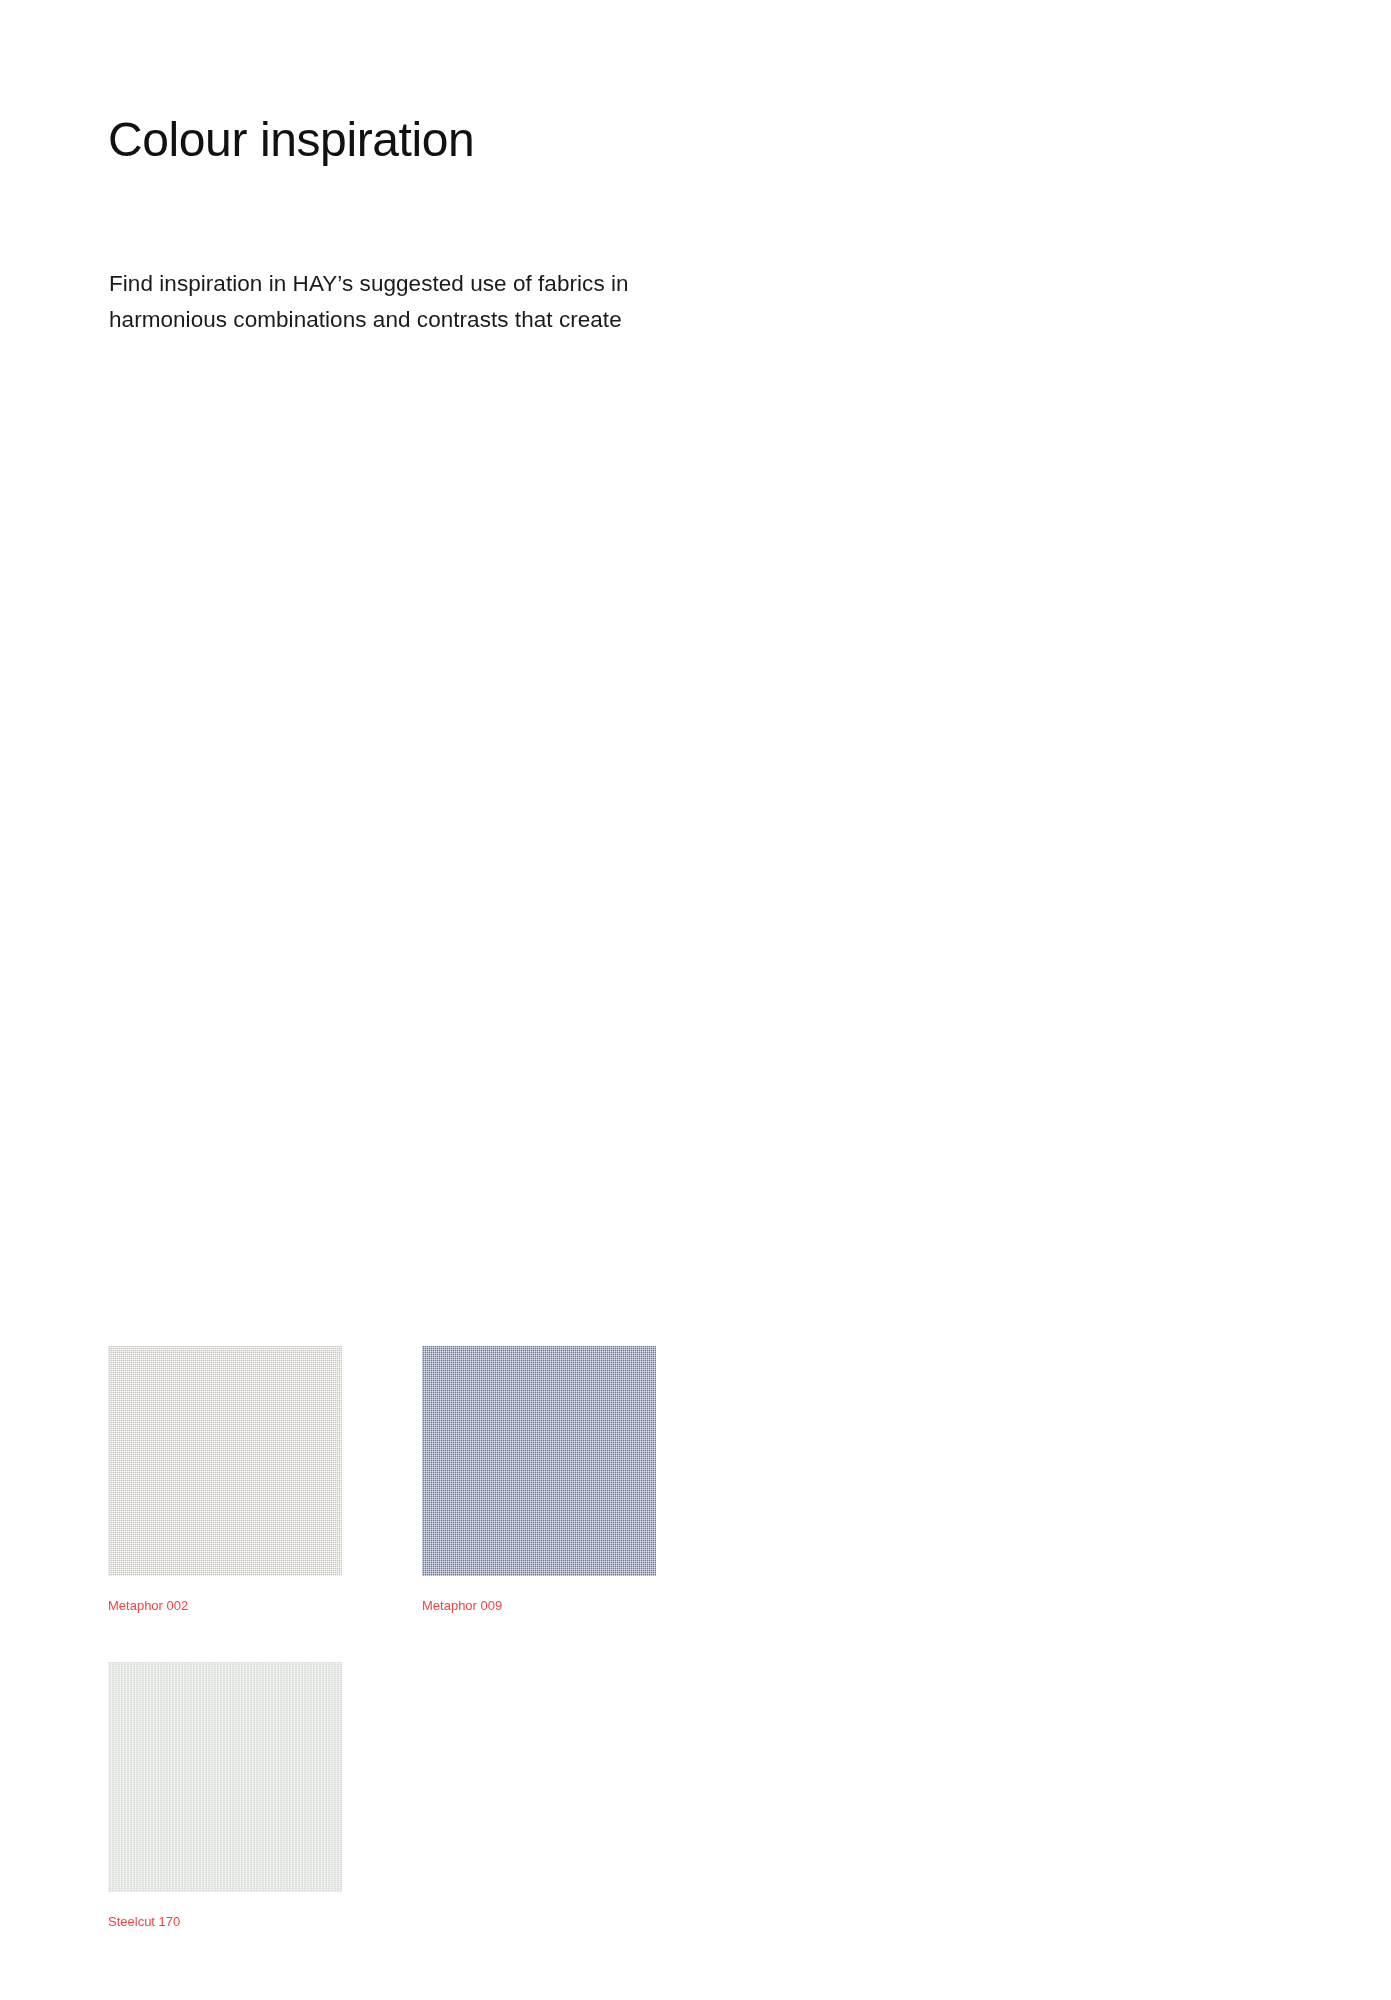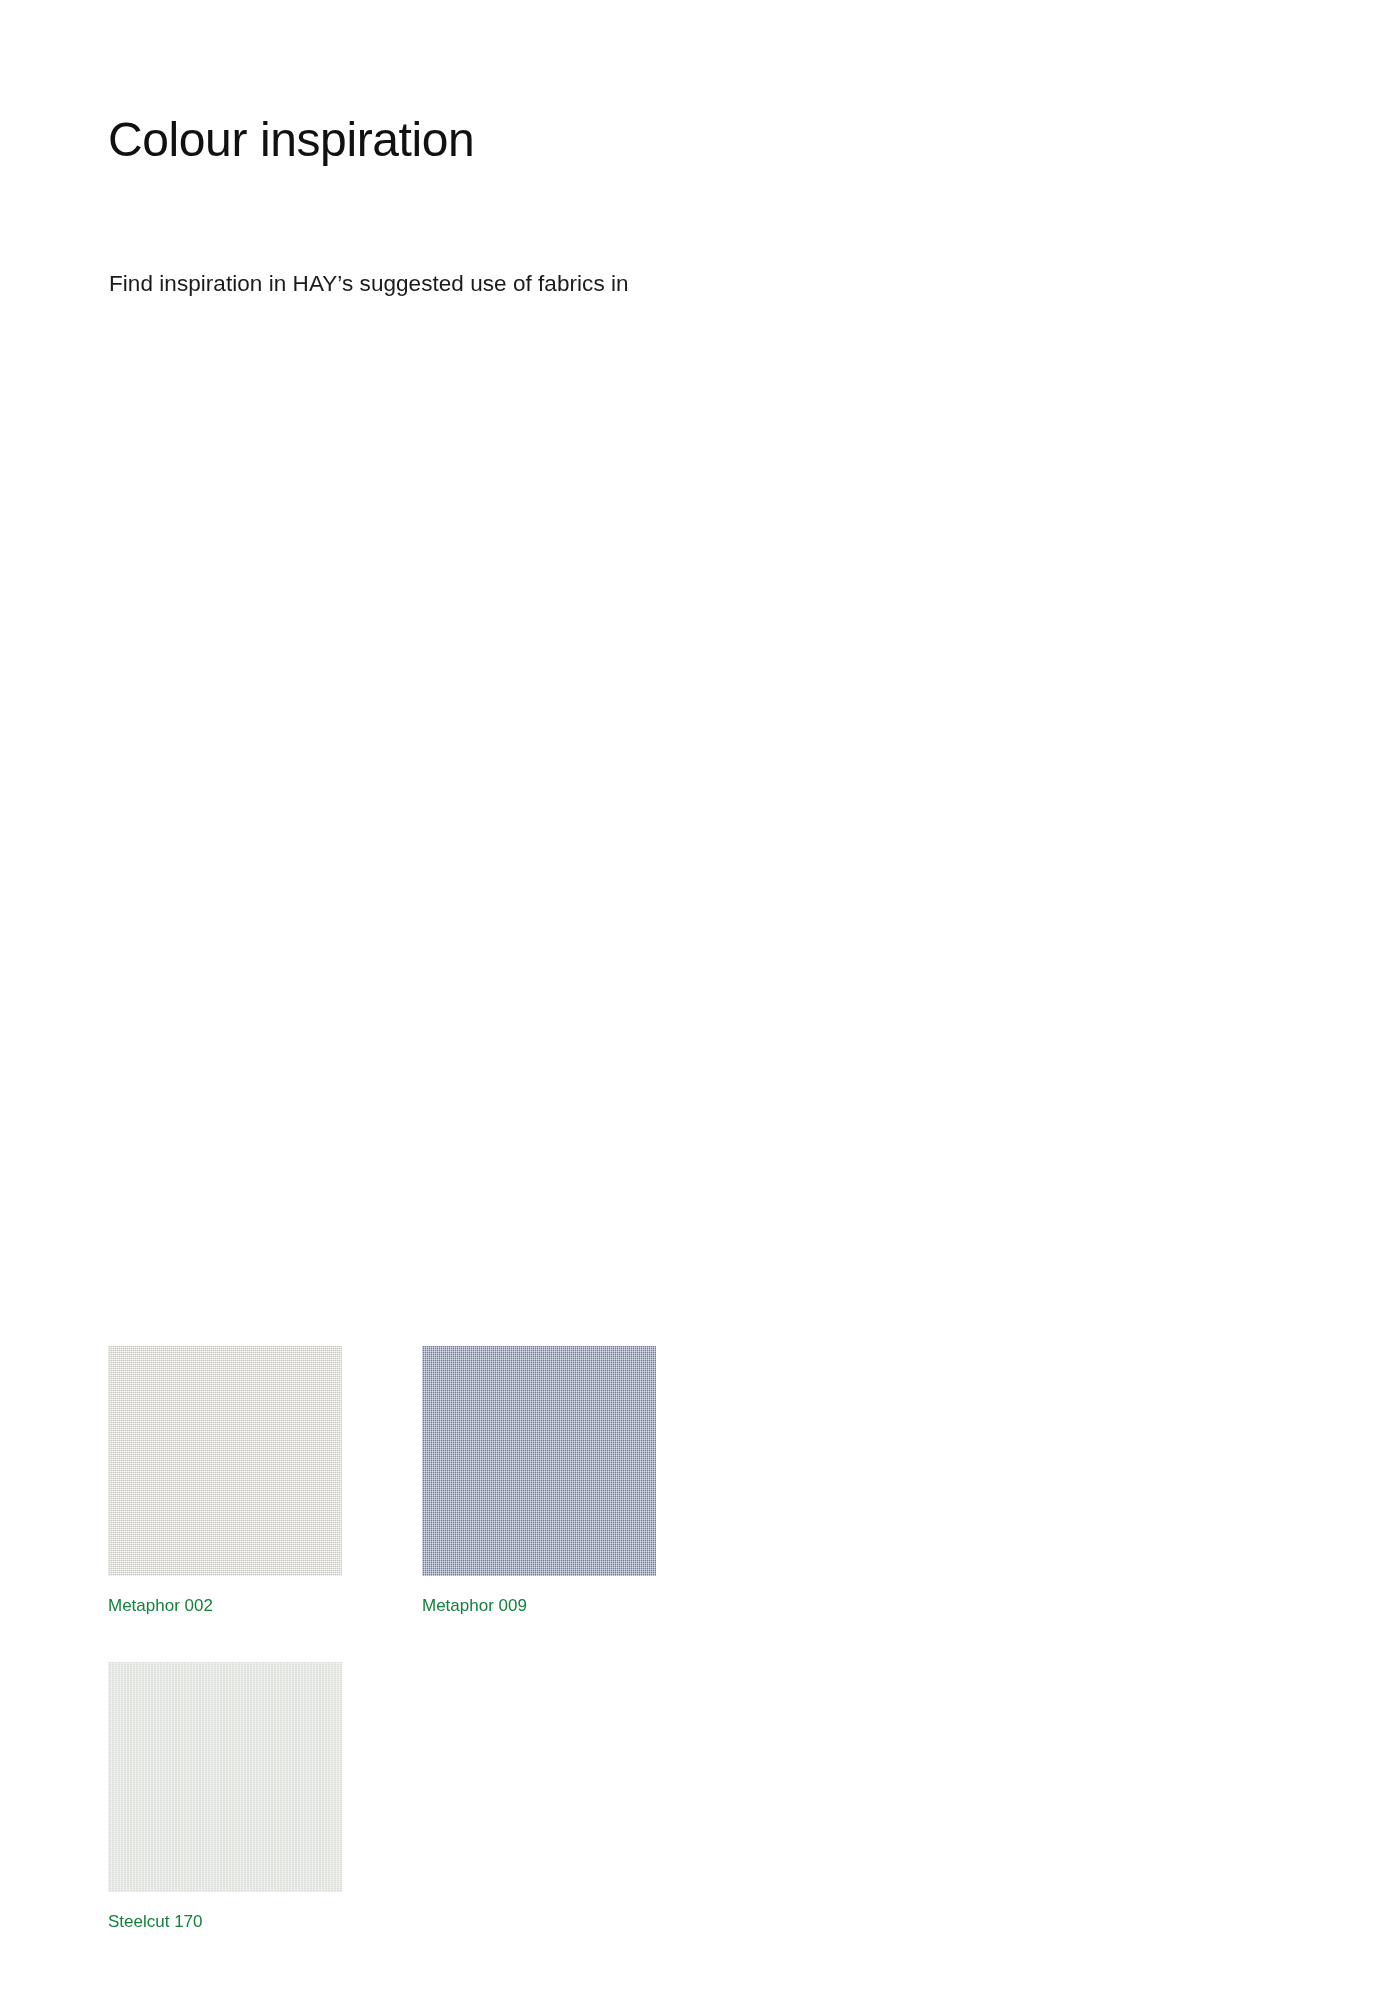--- a/index.html
+++ b/index.html
@@ -137,36 +137,37 @@
     background-image:
       repeating-linear-gradient(0deg,
         rgba(255,255,255,0.05) 0px,
         rgba(255,255,255,0.05) 1px,
         rgba(0,0,0,0.02) 1px,
         rgba(0,0,0,0.02) 3px);
   }
 
   .swatch-label {
     margin-top: 20px;
-    font-size: 17px;
+    font-size: 13px;
     line-height: 20px;
     font-weight: 400;
-    color: #15803d;
+    color: #ef4444;
     white-space: nowrap;
   }
 </style>
 </head>
 <body>
 
 <div class="page">
 
   <h1 class="page-title">Colour inspiration</h1>
 
   <div class="intro-paragraph">
     <span class="line">Find inspiration in HAY’s suggested use of fabrics in</span>
+    <span class="line">harmonious combinations and contrasts that create</span>
   </div>
 
   <div class="swatch-grid">
 
     <div class="swatch-row">
 
       <div class="swatch-cell">
         <div class="swatch-chip tex-weave" style="background-color: rgb(232, 227, 218);"></div>
         <div class="swatch-label">Metaphor 002</div>
       </div>

